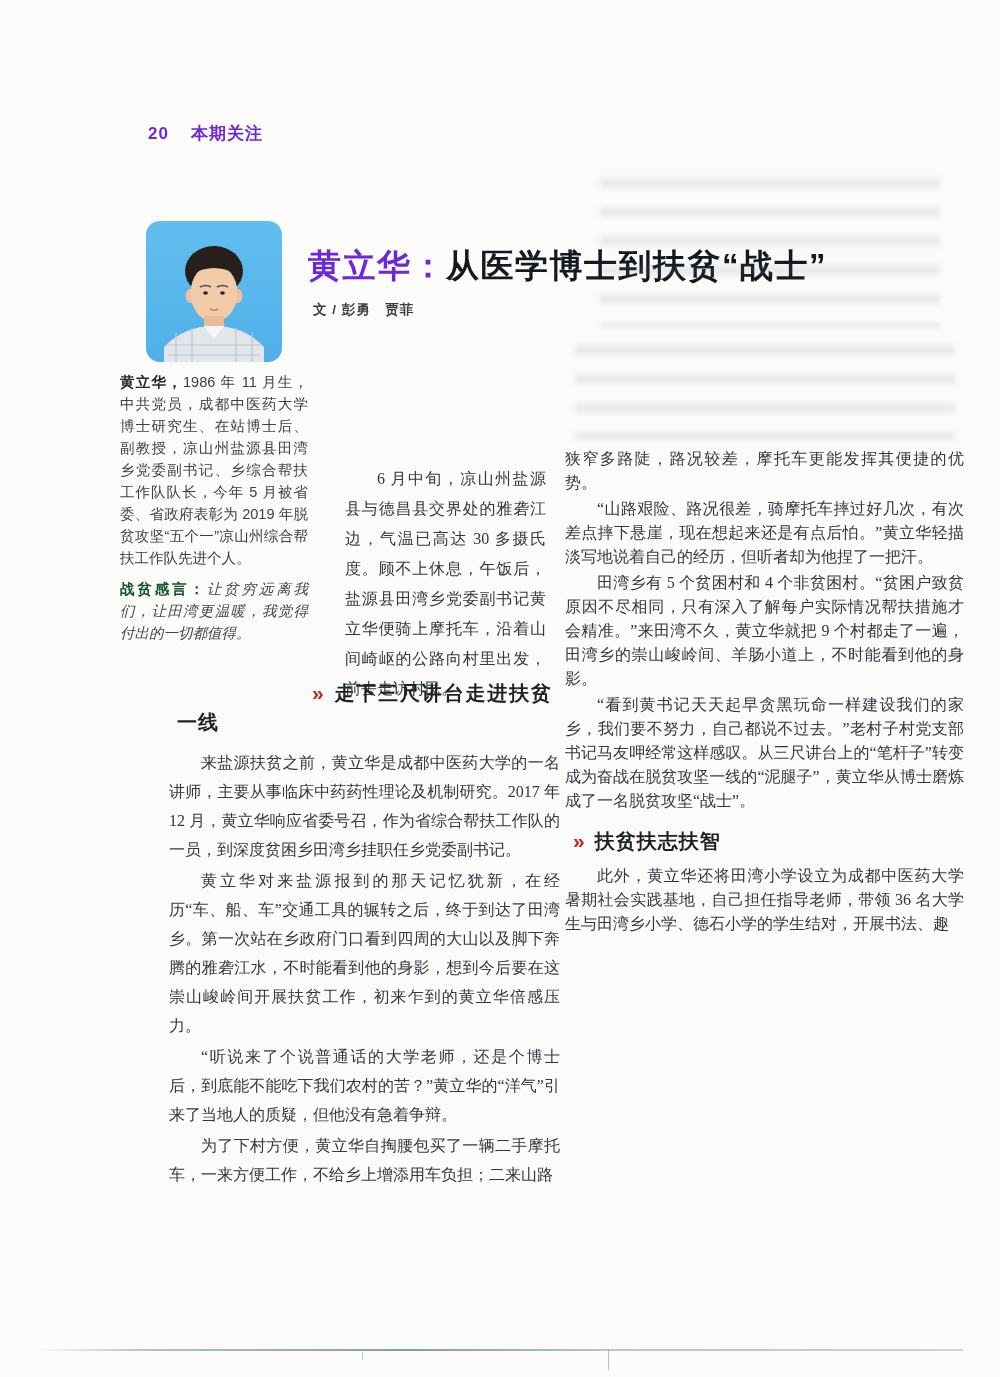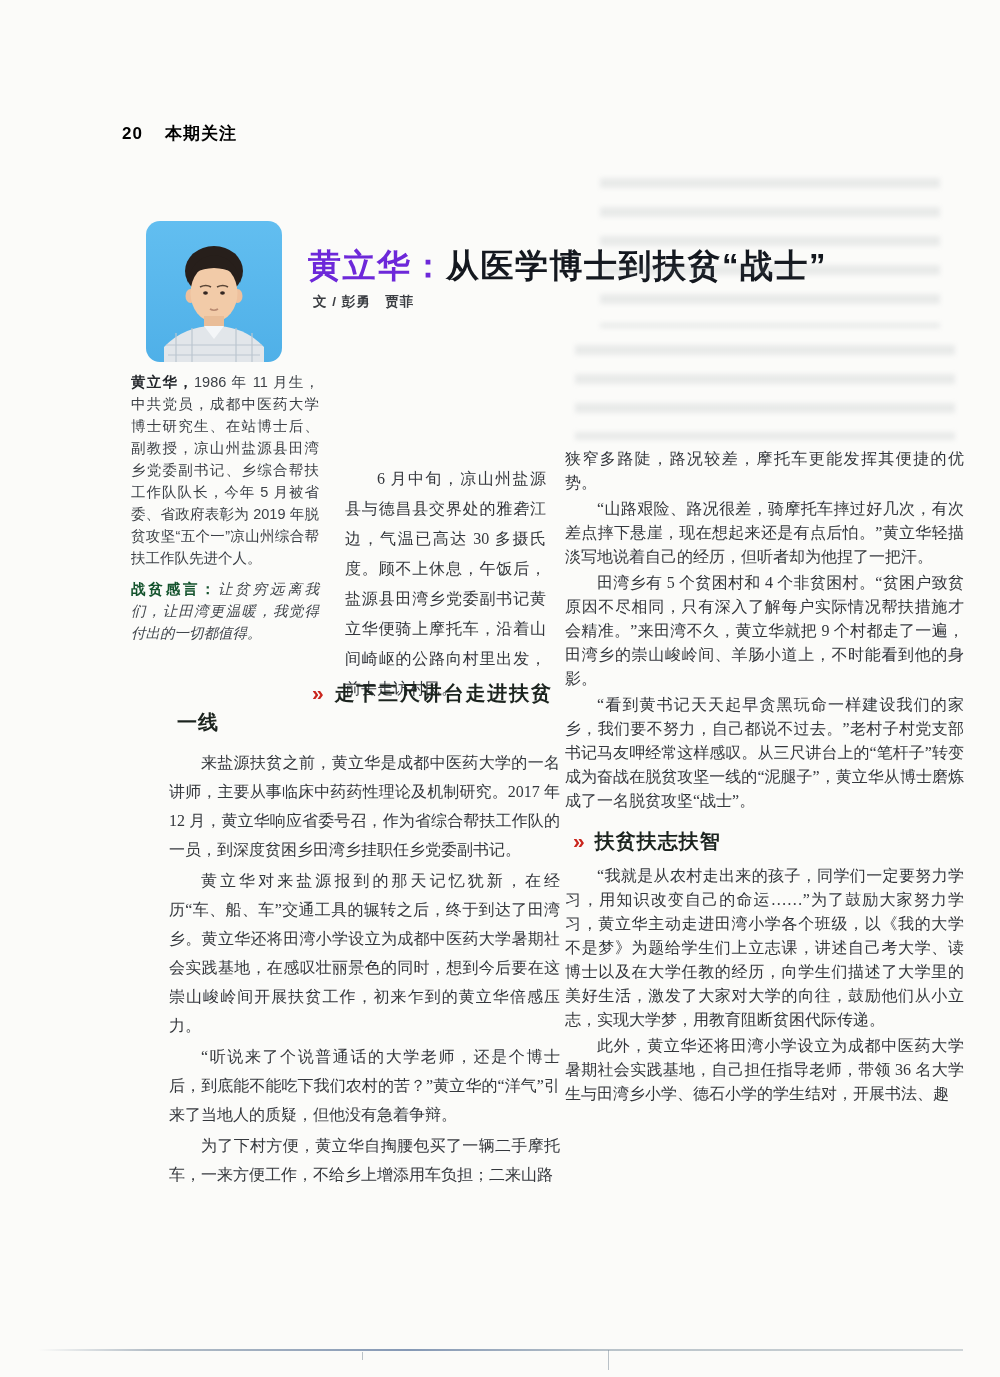--- a/index.html
+++ b/index.html
@@ -4,47 +4,47 @@
 <style>
   html,body{margin:0;padding:0;}
   body{
     width:1000px;height:1377px;position:relative;overflow:hidden;
     background:#fbfbf9;
     font-family:"Liberation Serif", serif;
     color:#34373c;
   }
   
   .page-header{
-    position:absolute;left:122px;top:122px;
+    position:absolute;left:148px;top:122px;
     font-family:"Liberation Sans", sans-serif;
-    font-weight:700;font-size:17px;color:#000000;letter-spacing:1px;
+    font-weight:700;font-size:17px;color:#6d28d9;letter-spacing:1px;
   }
   .page-header .num{margin-right:22px;}
   
   .portrait{
     position:absolute;left:146px;top:221px;width:136px;height:141px;
     border-radius:14px;overflow:hidden;
     background:linear-gradient(180deg,#62bef0 0%,#4fb0e8 100%);
   }
   
   .article-title{
     position:absolute;left:308px;top:222px;white-space:nowrap;
     font-family:"Liberation Sans", sans-serif;
     font-weight:700;font-size:33px;letter-spacing:1.5px;
   }
   .title-name{color:#6d28d9;}
   .title-rest{color:#14181f;}
   .byline{
-    position:absolute;left:313px;top:293px;
+    position:absolute;left:313px;top:301px;
     font-family:"Liberation Sans", sans-serif;
     font-weight:700;font-size:13.5px;color:#3a3d42;letter-spacing:1px;
   }
   
   .bio{
-    position:absolute;left:131px;top:371px;width:188px;
+    position:absolute;left:120px;top:371px;width:188px;
     font-family:"Liberation Sans", sans-serif;
     font-size:14.5px;line-height:22px;text-align:justify;color:#3c4046;
   }
   .bio p{margin:0;}
   .bio-lead{font-weight:700;color:#24272c;}
   .bio-quote{margin-top:9px !important;font-family:"Liberation Serif", serif;font-style:italic;color:#40454b;}
   .bio-quote-label{font-weight:700;font-style:normal;font-family:"Liberation Sans", sans-serif;color:#14532d;}
   
   .intro-col{
     position:absolute;left:329px;top:448px;width:233px;
@@ -123,32 +123,31 @@
 </div>
 
 <div class="intro-col">
   <p>6 月中旬，凉山州盐源县与德昌县交界处的雅砻江边，气温已高达 30 多摄氏度。顾不上休息，午饭后，盐源县田湾乡党委副书记黄立华便骑上摩托车，沿着山间崎岖的公路向村里出发，前去走访村民。</p>
 </div>
 
 <div class="col-left">
   <div class="wrap-spacer"></div>
   <h2 class="sec-heading"><span class="chev">»</span><span>走下三尺讲台走进扶贫一线</span></h2>
   <p>来盐源扶贫之前，黄立华是成都中医药大学的一名讲师，主要从事临床中药药性理论及机制研究。2017 年 12 月，黄立华响应省委号召，作为省综合帮扶工作队的一员，到深度贫困乡田湾乡挂职任乡党委副书记。</p>
-  <p>黄立华对来盐源报到的那天记忆犹新，在经历“车、船、车”交通工具的辗转之后，终于到达了田湾乡。黄立华还将田湾小学设立为成都中医药大学暑期社会实践基地，在感叹壮丽景色的同时，想到今后要在这崇山峻岭间开展扶贫工作，初来乍到的黄立华倍感压力。</p>
+  <p>黄立华对来盐源报到的那天记忆犹新，在经历“车、船、车”交通工具的辗转之后，终于到达了田湾乡。第一次站在乡政府门口看到四周的大山以及脚下奔腾的雅砻江水，不时能看到他的身影，想到今后要在这崇山峻岭间开展扶贫工作，初来乍到的黄立华倍感压力。</p>
   <p>“听说来了个说普通话的大学老师，还是个博士后，到底能不能吃下我们农村的苦？”黄立华的“洋气”引来了当地人的质疑，但他没有急着争辩。</p>
   <p>为了下村方便，黄立华自掏腰包买了一辆二手摩托车，一来方便工作，不给乡上增添用车负担；二来山路</p>
 </div>
 
 <div class="col-right">
   <p class="no-indent">狭窄多路陡，路况较差，摩托车更能发挥其便捷的优势。</p>
   <p>“山路艰险、路况很差，骑摩托车摔过好几次，有次差点摔下悬崖，现在想起来还是有点后怕。”黄立华轻描淡写地说着自己的经历，但听者却为他捏了一把汗。</p>
   <p>田湾乡有 5 个贫困村和 4 个非贫困村。“贫困户致贫原因不尽相同，只有深入了解每户实际情况帮扶措施才会精准。”来田湾不久，黄立华就把 9 个村都走了一遍，田湾乡的崇山峻岭间、羊肠小道上，不时能看到他的身影。</p>
   <p>“看到黄书记天天起早贪黑玩命一样建设我们的家乡，我们要不努力，自己都说不过去。”老村子村党支部书记马友呷经常这样感叹。从三尺讲台上的“笔杆子”转变成为奋战在脱贫攻坚一线的“泥腿子”，黄立华从博士磨炼成了一名脱贫攻坚“战士”。</p>
   <h2 class="sec-heading"><span class="chev">»</span><span>扶贫扶志扶智</span></h2>
-  <p>“我就是从农村走出来的孩子，同学们一定要努力学习，用知识改变自己的命运……”为了鼓励大家努力学习，黄立华主动走进田湾小学各个班级，以《我的大学不是梦》为题给学生们上立志课，讲述自己考大学、读博士以及在大学任教的经历，向学生们描述了大学里的美好生活，激发了大家对大学的向往，鼓励他们从小立志，实现大学梦，用教育阻断贫困代际传递。</p>
   <p>此外，黄立华还将田湾小学设立为成都中医药大学暑期社会实践基地，自己担任指导老师，带领 36 名大学生与田湾乡小学、德石小学的学生结对，开展书法、趣</p>
 </div>
 
 <div class="bleed b1"></div>
 <div class="bleed b2"></div>
 <div class="edge-line"></div>
 <div class="edge-tick t1"></div>
 <div class="edge-tick t2"></div>
 
 </body></html>

